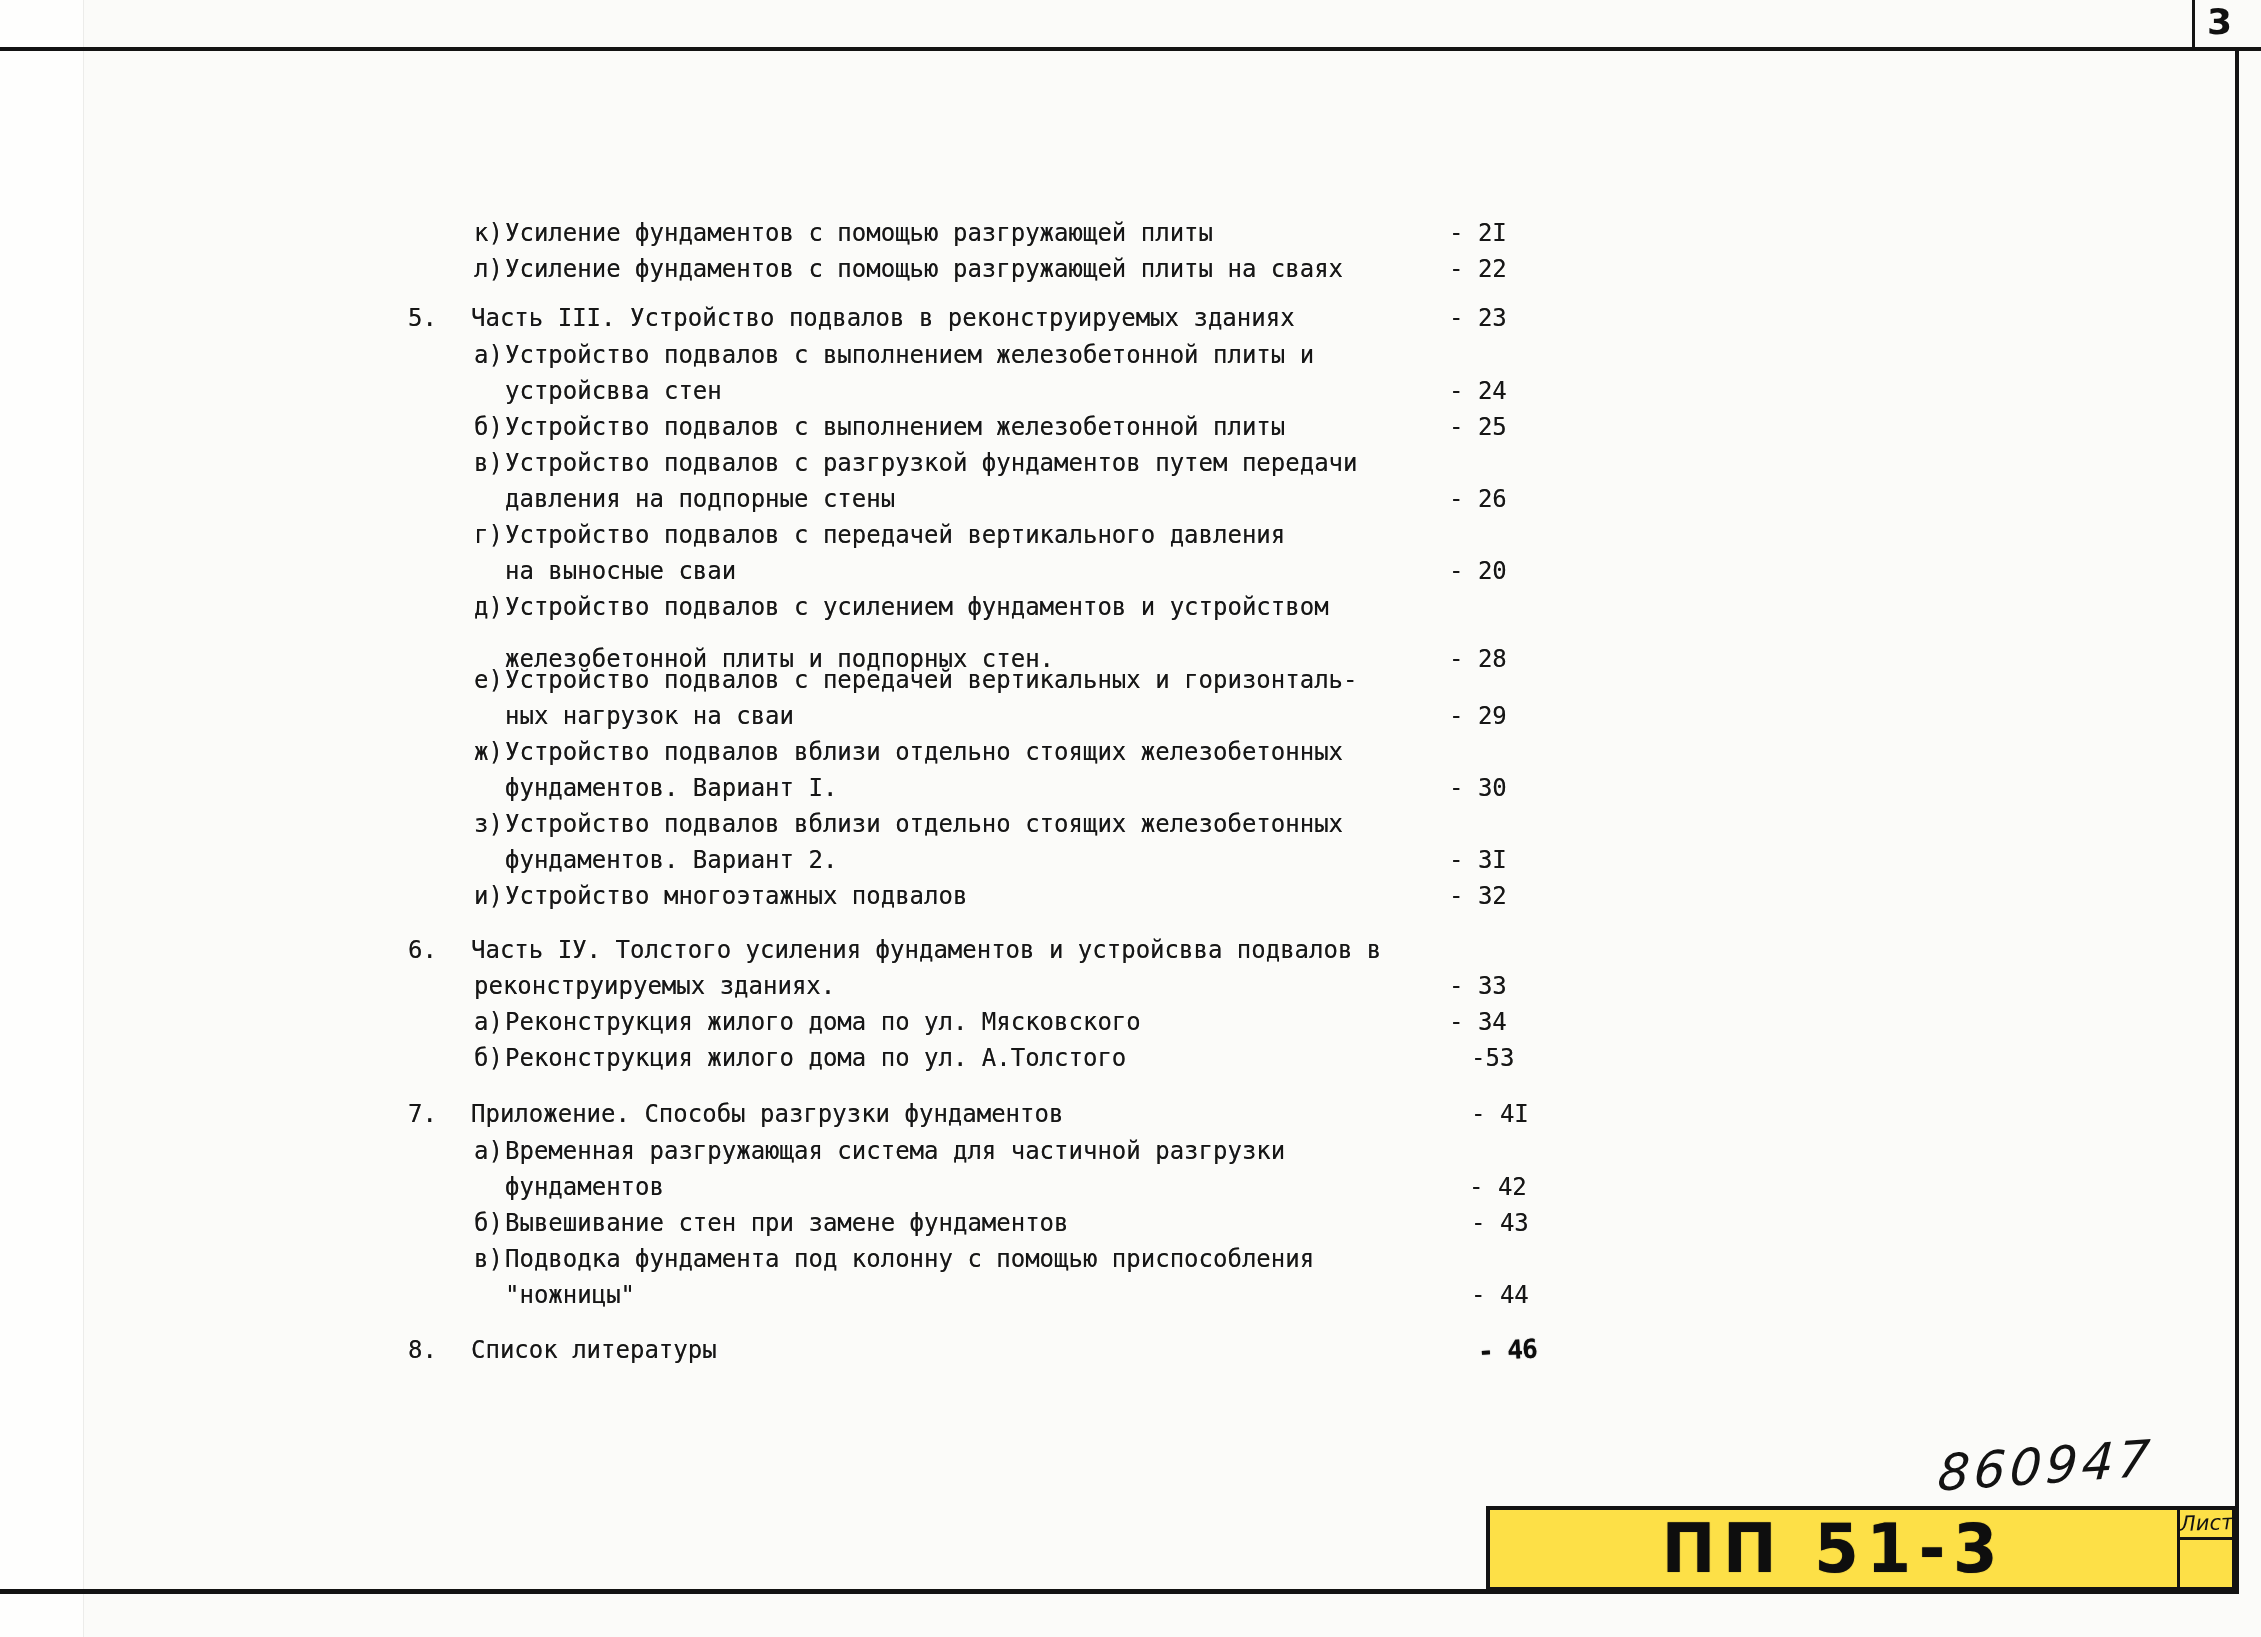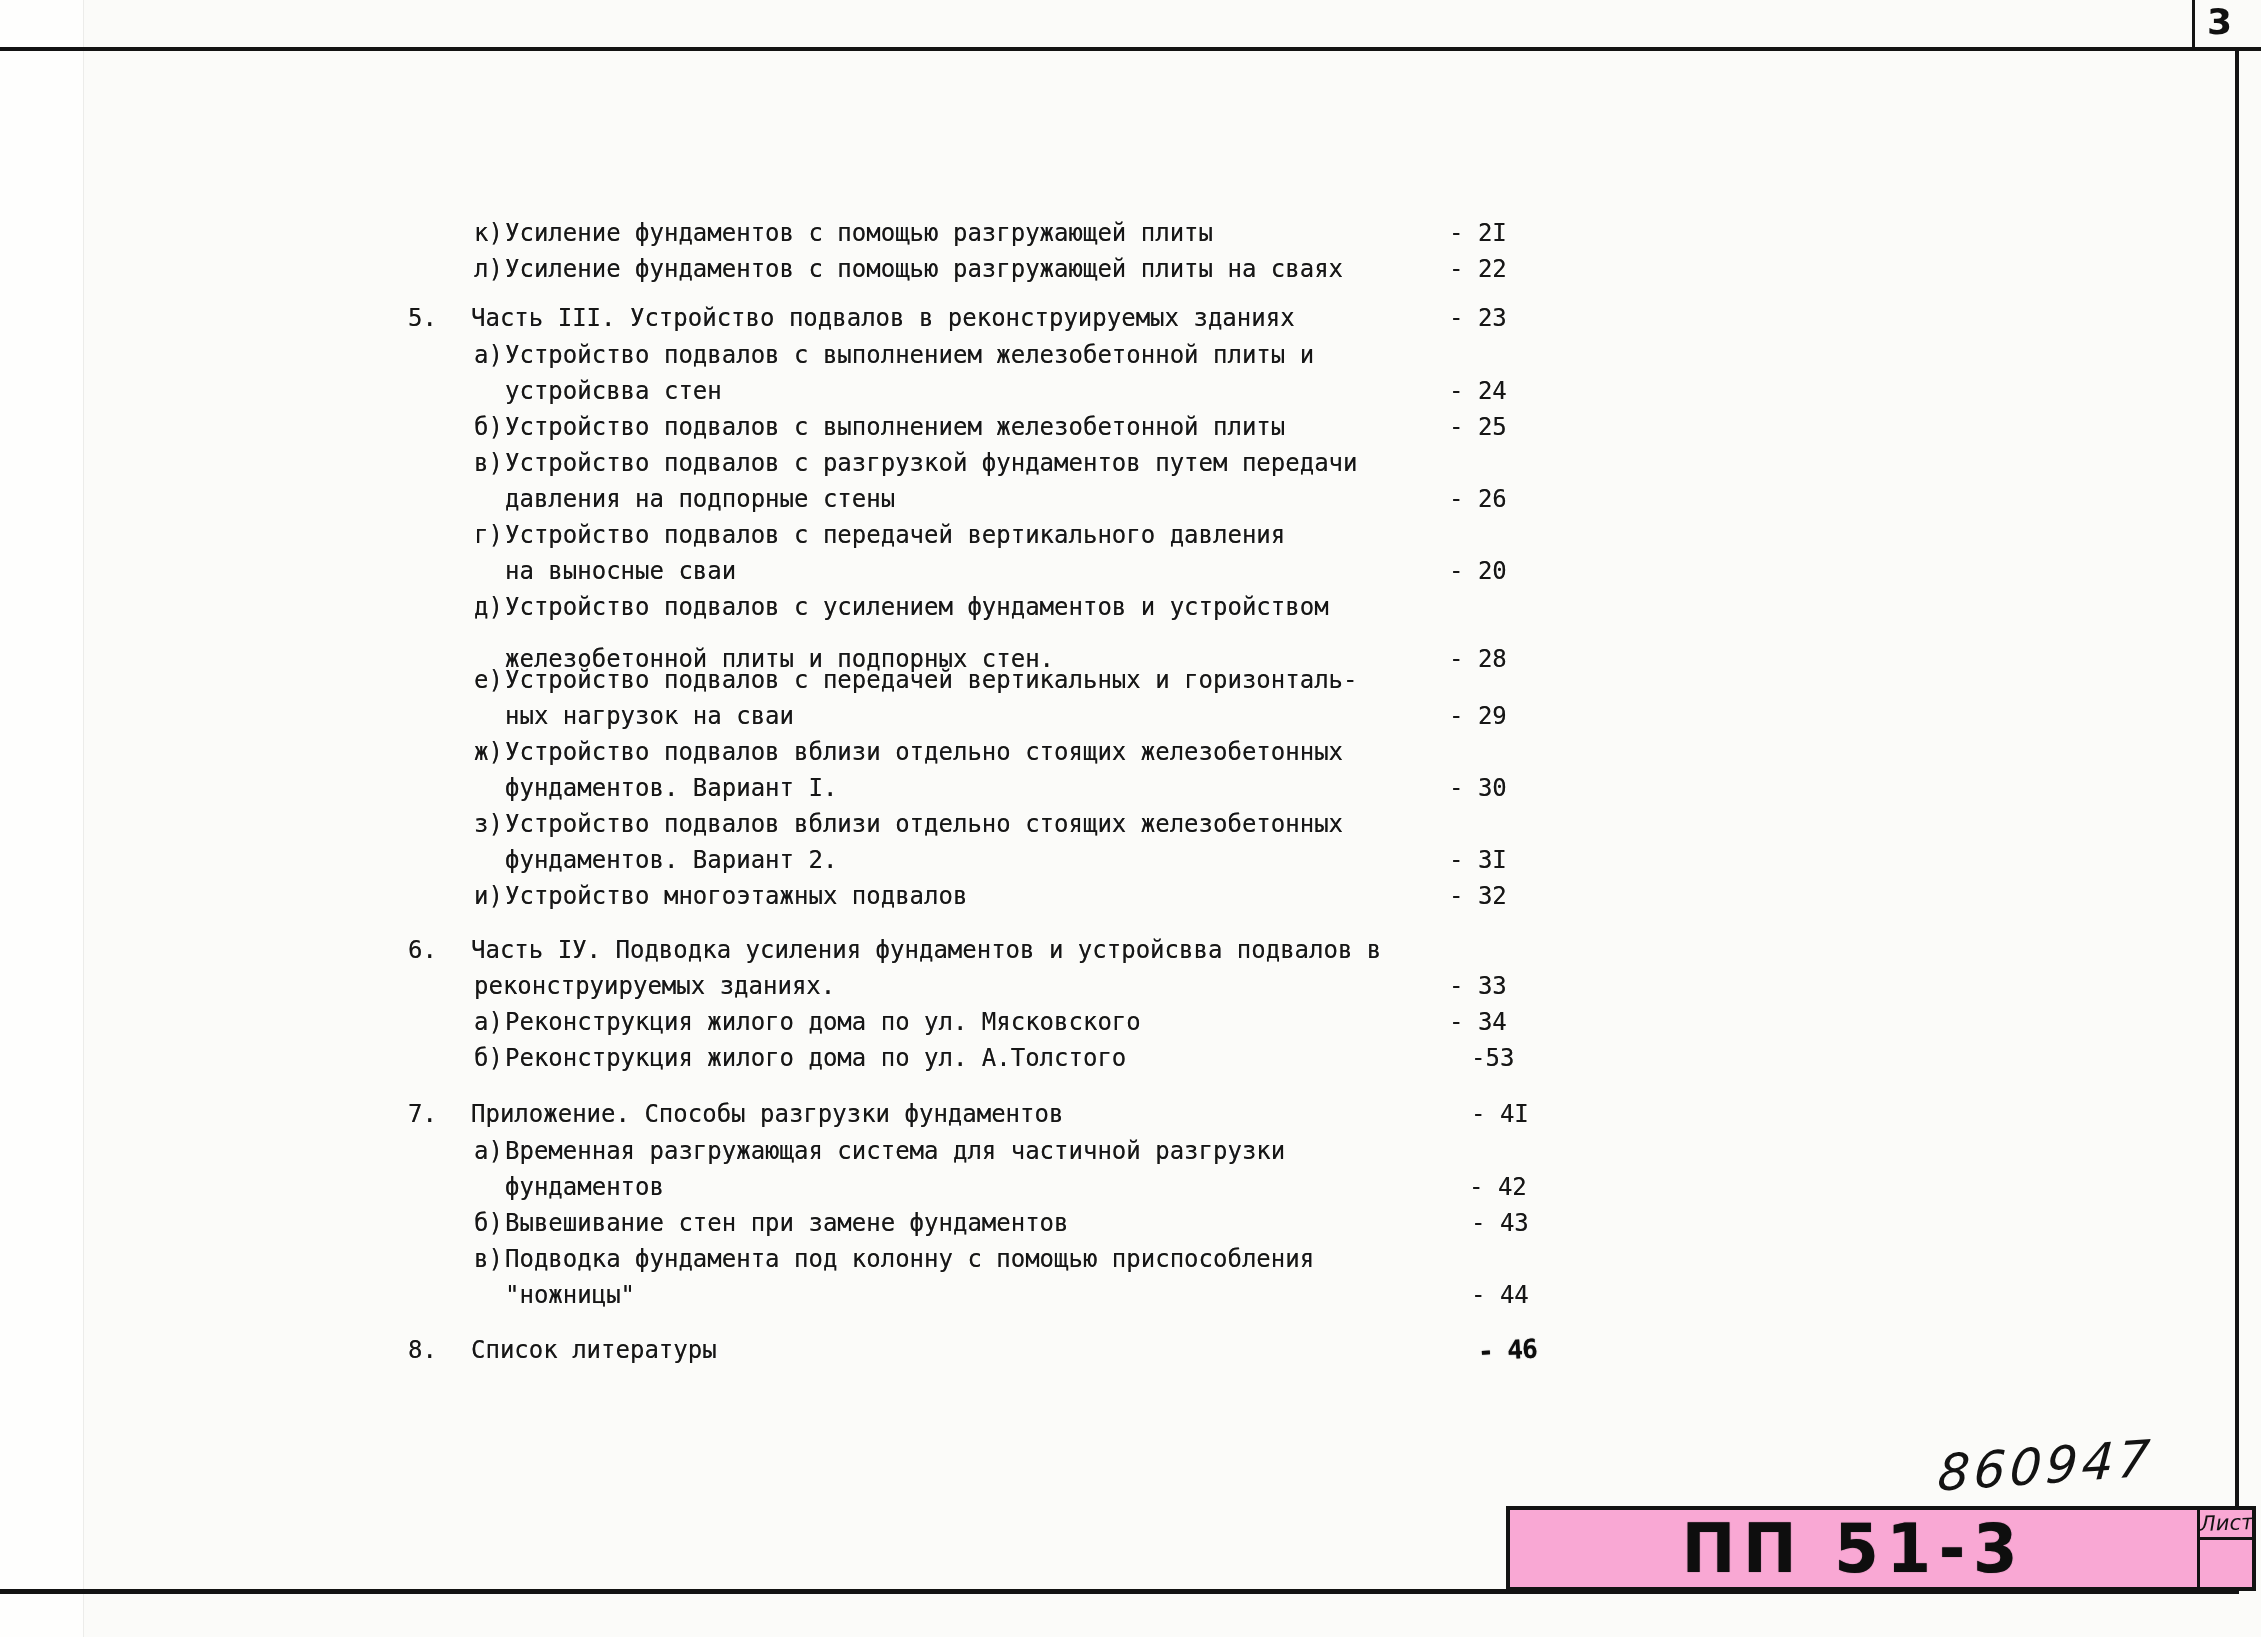--- a/index.html
+++ b/index.html
@@ -27,21 +27,21 @@
   .lv1 .lbl{left:474px;}  .lv1 .txt{left:505px;}
   .lv2 .txt{left:505px;}
   .lv3 .txt{left:474px;}
   .num.hand{font-weight:bold;font-size:26px;letter-spacing:-1px;color:#0d0d0d;
             transform:rotate(-3deg);text-shadow:0 0 1px rgba(0,0,0,.7);}
   
   #handwritten-code{position:absolute;left:1921px;top:1437px;width:250px;text-align:center;
         font-family:"DejaVu Sans", sans-serif;font-style:italic;font-size:50px;color:#131313;
         letter-spacing:4.3px;transform:rotate(-4deg) skewX(-8deg);}
   #title-block{position:absolute;left:1486px;top:1506px;width:750px;height:85px;
-        border:4.3px solid #131313;box-sizing:border-box;background:#f9a8d4;margin-left:20px;}
+        border:4.3px solid #131313;box-sizing:border-box;background:#fde047;}
   #title-code-cell{position:absolute;left:0;top:0;width:687px;height:77px;
         display:flex;align-items:center;justify-content:center;}
   #title-code{font-family:"DejaVu Sans", sans-serif;font-weight:bold;font-size:64px;
         letter-spacing:7.7px;color:#0e0e0e;transform:scaleY(1.05);
         text-shadow:0 0 1px rgba(0,0,0,.6);}
   #list-col{position:absolute;left:687px;top:0;width:54px;height:77px;border-left:3.9px solid #131313;}
   #list-label-cell{position:absolute;left:0;top:0;width:54px;height:26.5px;border-bottom:3.4px solid #131313;
         display:flex;align-items:center;justify-content:center;}
   #list-label{font-family:"DejaVu Sans", sans-serif;font-style:italic;font-size:21px;color:#131313;
         transform:rotate(-2deg);}
@@ -73,21 +73,21 @@
       <div class="row lv2" style="top: 553px;"><span class="txt">на выносные сваи</span><span class="num" style="left: 1449px;">- 20</span></div>
       <div class="row lv1" style="top: 589px;"><span class="lbl">д)</span><span class="txt">Устройство подвалов с усилением фундаментов и устройством</span></div>
       <div class="row lv2" style="top: 625px; margin-top: 16px;"><span class="txt">железобетонной плиты и подпорных стен.</span><span class="num" style="left: 1449px;">- 28</span></div>
       <div class="row lv1" style="top: 662px;"><span class="lbl">е)</span><span class="txt">Устройство подвалов с передачей вертикальных и горизонталь-</span></div>
       <div class="row lv2" style="top: 698px;"><span class="txt">ных нагрузок на сваи</span><span class="num" style="left: 1449px;">- 29</span></div>
       <div class="row lv1" style="top: 734px;"><span class="lbl">ж)</span><span class="txt">Устройство подвалов вблизи отдельно стоящих железобетонных</span></div>
       <div class="row lv2" style="top: 770px;"><span class="txt">фундаментов. Вариант I.</span><span class="num" style="left: 1449px;">- 30</span></div>
       <div class="row lv1" style="top: 806px;"><span class="lbl">з)</span><span class="txt">Устройство подвалов вблизи отдельно стоящих железобетонных</span></div>
       <div class="row lv2" style="top: 842px;"><span class="txt">фундаментов. Вариант 2.</span><span class="num" style="left: 1449px;">- 3I</span></div>
       <div class="row lv1" style="top: 878px;"><span class="lbl">и)</span><span class="txt">Устройство многоэтажных подвалов</span><span class="num" style="left: 1449px;">- 32</span></div>
-      <div class="row lv0" style="top: 932px;"><span class="lbl">6.</span><span class="txt">Часть IУ. Подводка усиления фундаментов и устройсвва подвалов в</span></div>
+      <div class="row lv0" style="top: 932px;"><span class="lbl">6.</span><span class="txt">Часть IУ. Толстого усиления фундаментов и устройсвва подвалов в</span></div>
       <div class="row lv3" style="top: 968px;"><span class="txt">реконструируемых зданиях.</span><span class="num" style="left: 1449px;">- 33</span></div>
       <div class="row lv1" style="top: 1004px;"><span class="lbl">а)</span><span class="txt">Реконструкция жилого дома по ул. Мясковского</span><span class="num" style="left: 1449px;">- 34</span></div>
       <div class="row lv1" style="top: 1040px;"><span class="lbl">б)</span><span class="txt">Реконструкция жилого дома по ул. А.Толстого</span><span class="num" style="left: 1471px;">-53</span></div>
       <div class="row lv0" style="top: 1096px;"><span class="lbl">7.</span><span class="txt">Приложение. Способы разгрузки фундаментов</span><span class="num" style="left: 1471px;">- 4I</span></div>
       <div class="row lv1" style="top: 1133px;"><span class="lbl">а)</span><span class="txt">Временная разгружающая система для частичной разгрузки</span></div>
       <div class="row lv2" style="top: 1169px;"><span class="txt">фундаментов</span><span class="num" style="left: 1469px;">- 42</span></div>
       <div class="row lv1" style="top: 1205px;"><span class="lbl">б)</span><span class="txt">Вывешивание стен при замене фундаментов</span><span class="num" style="left: 1471px;">- 43</span></div>
       <div class="row lv1" style="top: 1241px;"><span class="lbl">в)</span><span class="txt">Подводка фундамента под колонну с помощью приспособления</span></div>
       <div class="row lv2" style="top: 1277px;"><span class="txt">"ножницы"</span><span class="num" style="left: 1471px;">- 44</span></div>
       <div class="row lv0" style="top: 1332px;"><span class="lbl">8.</span><span class="txt">Список литературы</span><span class="num hand" style="left: 1478px;">- 46</span></div>

